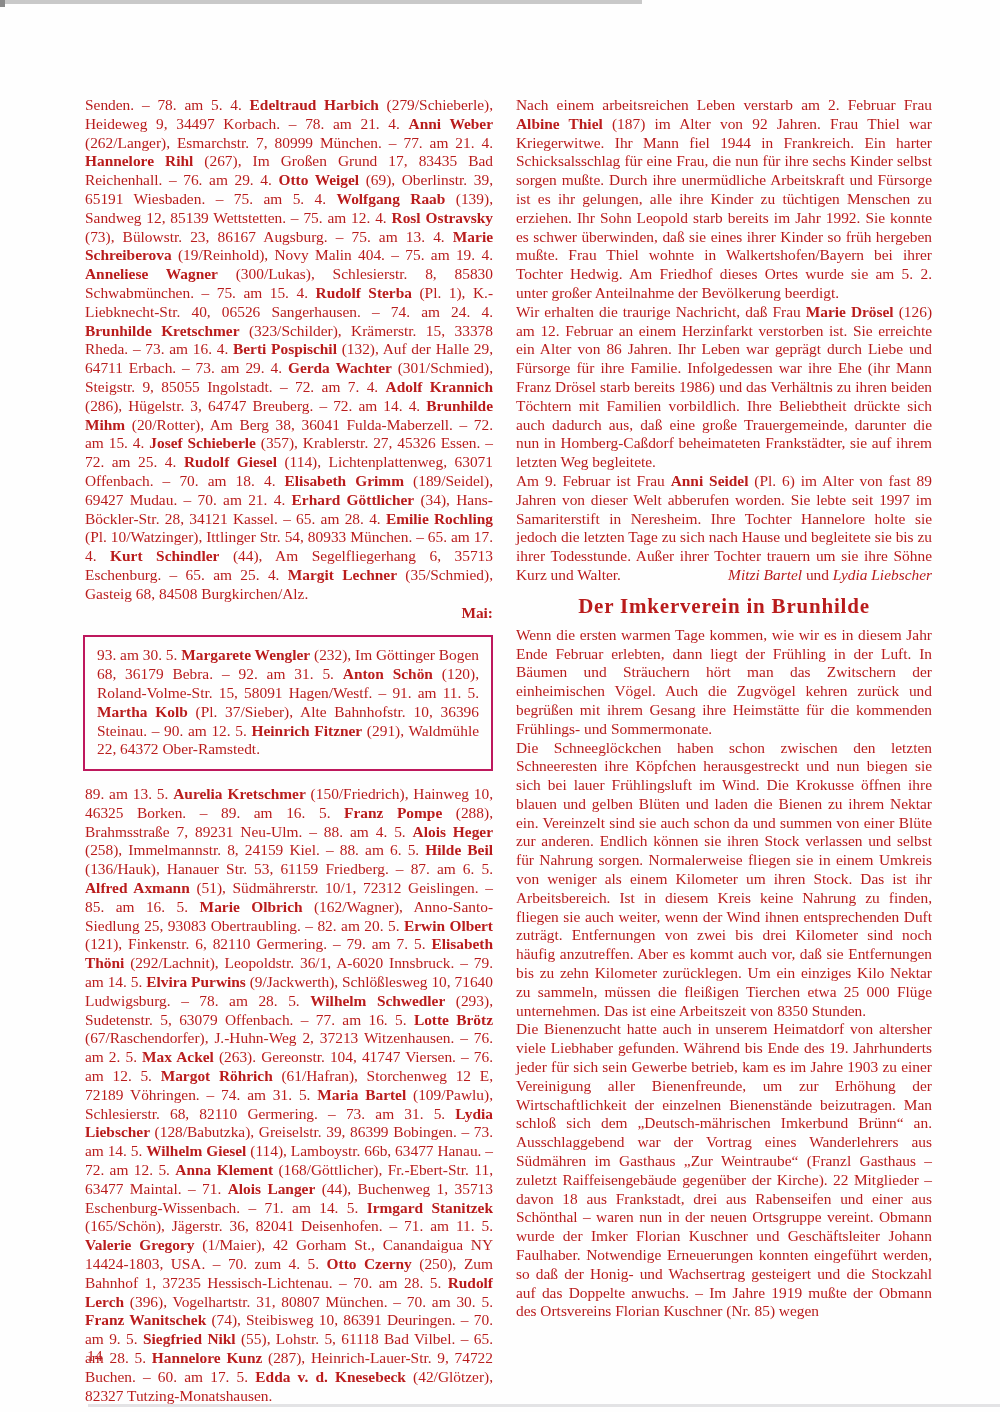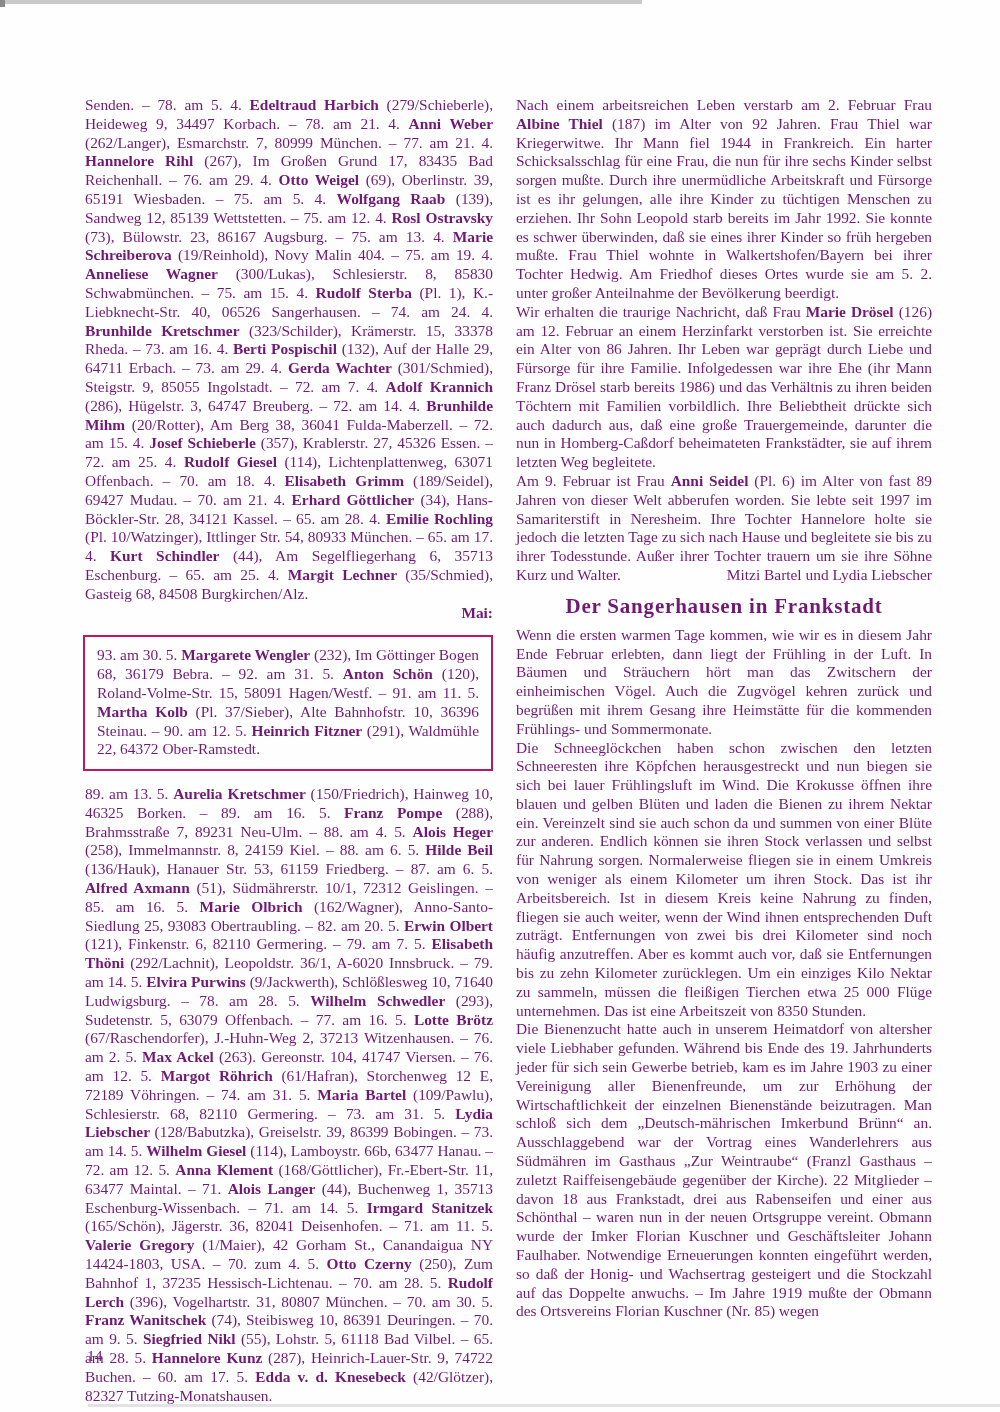--- a/index.html
+++ b/index.html
@@ -3,36 +3,36 @@
 <meta charset="utf-8">
 <style>
   html, body { margin: 0; padding: 0; background: #ffffff; }
   .page {
     position: relative;
     width: 1000px;
     height: 1412px;
     background: #fefefe;
     overflow: hidden;
     font-family: "Liberation Serif", "DejaVu Serif", serif;
-    color: #701a75;
+    color: #b91c1c;
     font-size: 15.4px;
     line-height: 18.8px;
   }
   .col {
     position: absolute;
     top: 96px;
     text-align: justify;
     hyphens: auto;
     -webkit-hyphens: auto;
   }
   .col-left  { left: 85px;  width: 408px; }
   .col-right { left: 516px; width: 416px; }
   .para { margin: 0; }
   .rb { font-weight: bold; }
-  .ri { }
+  .ri { font-style: italic; }
   .mai-label { font-weight: bold; text-align: right; }
   .obit-box {
     border: 2px solid #be185d;
     margin: 13px 0 14px -2px;
     padding: 9px 12px 10px 12px;
   }
   .memorial-title { font-weight: bold; text-align: left; }
   .signature { float: right; }
   .article-title {
     font-weight: bold;
@@ -93,21 +93,21 @@
       <span><span>Nach einem arbeitsreichen Leben verstarb am 2. Februar Frau </span><span class="rb">Albine Thiel</span><span> (187) im Alter von 92 Jahren. Frau Thiel war Kriegerwitwe. Ihr Mann fiel 1944 in Frankreich. Ein harter Schicksalsschlag für eine Frau, die nun für ihre sechs Kinder selbst sorgen mußte. Durch ihre unermüdliche Arbeitskraft und Fürsorge ist es ihr gelungen, alle ihre Kinder zu tüchtigen Menschen zu erziehen. Ihr Sohn Leopold starb bereits im Jahr 1992. Sie konnte es schwer überwinden, daß sie eines ihrer Kinder so früh hergeben mußte. Frau Thiel wohnte in Walkertshofen/Bayern bei ihrer Tochter Hedwig. Am Friedhof dieses Ortes wurde sie am 5. 2. unter großer Anteilnahme der Bevölkerung beerdigt.</span></span>
     </div>
     <div class="para">
       <span><span>Wir erhalten die traurige Nachricht, daß Frau </span><span class="rb">Marie Drösel</span><span> (126) am 12. Februar an einem Herzinfarkt verstorben ist. Sie erreichte ein Alter von 86 Jahren. Ihr Leben war geprägt durch Liebe und Fürsorge für ihre Familie. Infolgedessen war ihre Ehe (ihr Mann Franz Drösel starb bereits 1986) und das Verhältnis zu ihren beiden Töchtern mit Familien vorbildlich. Ihre Beliebtheit drückte sich auch dadurch aus, daß eine große Trauergemeinde, darunter die nun in Homberg-Caßdorf beheimateten Frankstädter, sie auf ihrem letzten Weg begleitete.</span></span>
     </div>
     <div class="para">
       <span><span>Am 9. Februar ist Frau </span><span class="rb">Anni Seidel</span><span> (Pl. 6) im Alter von fast 89 Jahren von dieser Welt abberufen worden. Sie lebte seit 1997 im Samariterstift in Neresheim. Ihre Tochter Hannelore holte sie jedoch die letzten Tage zu sich nach Hause und begleitete sie bis zu ihrer Todesstunde. Außer ihrer Tochter trauern um sie ihre Söhne Kurz und Walter.</span></span>
       <span class="signature"><span class="ri">Mitzi Bartel</span><span> und </span><span class="ri">Lydia Liebscher</span></span>
     </div>
 
-    <div class="article-title">Der Sangerhausen in Frankstadt</div>
+    <div class="article-title">Der Imkerverein in Brunhilde</div>
     <div class="para">Wenn die ersten warmen Tage kommen, wie wir es in diesem Jahr Ende Februar erlebten, dann liegt der Frühling in der Luft. In Bäumen und Sträuchern hört man das Zwitschern der einheimischen Vögel. Auch die Zugvögel kehren zurück und begrüßen mit ihrem Gesang ihre Heimstätte für die kommenden Frühlings- und Sommermonate.</div>
     <div class="para">Die Schneeglöckchen haben schon zwischen den letzten Schneeresten ihre Köpfchen herausgestreckt und nun biegen sie sich bei lauer Frühlingsluft im Wind. Die Krokusse öffnen ihre blauen und gelben Blüten und laden die Bienen zu ihrem Nektar ein. Vereinzelt sind sie auch schon da und summen von einer Blüte zur anderen. Endlich können sie ihren Stock verlassen und selbst für Nahrung sorgen. Normalerweise fliegen sie in einem Umkreis von weniger als einem Kilometer um ihren Stock. Das ist ihr Arbeitsbereich. Ist in diesem Kreis keine Nahrung zu finden, fliegen sie auch weiter, wenn der Wind ihnen entsprechenden Duft zuträgt. Entfernungen von zwei bis drei Kilometer sind noch häufig anzutreffen. Aber es kommt auch vor, daß sie Entfernungen bis zu zehn Kilometer zurücklegen. Um ein einziges Kilo Nektar zu sammeln, müssen die fleißigen Tierchen etwa 25 000 Flüge unternehmen. Das ist eine Arbeitszeit von 8350 Stunden.</div>
     <div class="para">Die Bienenzucht hatte auch in unserem Heimatdorf von altersher viele Liebhaber gefunden. Während bis Ende des 19. Jahrhunderts jeder für sich sein Gewerbe betrieb, kam es im Jahre 1903 zu einer Vereinigung aller Bienenfreunde, um zur Erhöhung der Wirtschaftlichkeit der einzelnen Bienenstände beizutragen. Man schloß sich dem „Deutsch-mährischen Imkerbund Brünn“ an. Ausschlaggebend war der Vortrag eines Wanderlehrers aus Südmähren im Gasthaus „Zur Weintraube“ (Franzl Gasthaus – zuletzt Raiffeisengebäude gegenüber der Kirche). 22 Mitglieder – davon 18 aus Frankstadt, drei aus Rabenseifen und einer aus Schönthal – waren nun in der neuen Ortsgruppe vereint. Obmann wurde der Imker Florian Kuschner und Geschäftsleiter Johann Faulhaber. Notwendige Erneuerungen konnten eingeführt werden, so daß der Honig- und Wachsertrag gesteigert und die Stockzahl auf das Doppelte anwuchs. – Im Jahre 1919 mußte der Obmann des Ortsvereins Florian Kuschner (Nr. 85) wegen</div>
   </div>
 
   <div class="page-number">14</div>
 
   <div class="scan-strip-bottom"></div>
 
 </div>

